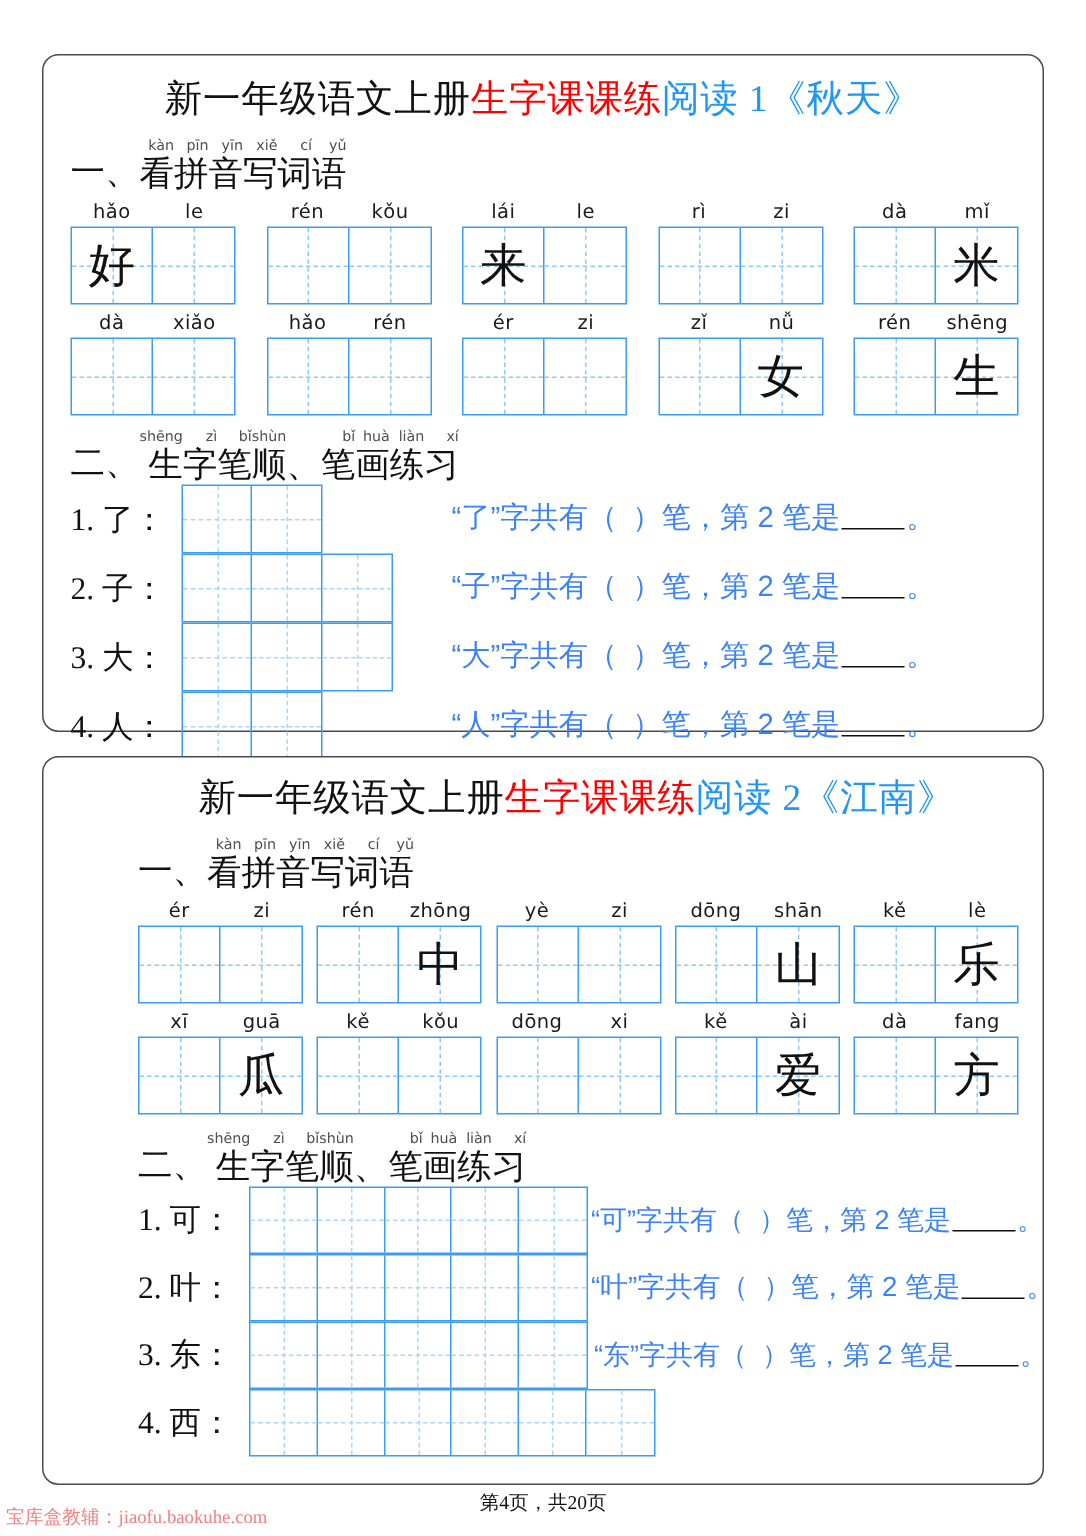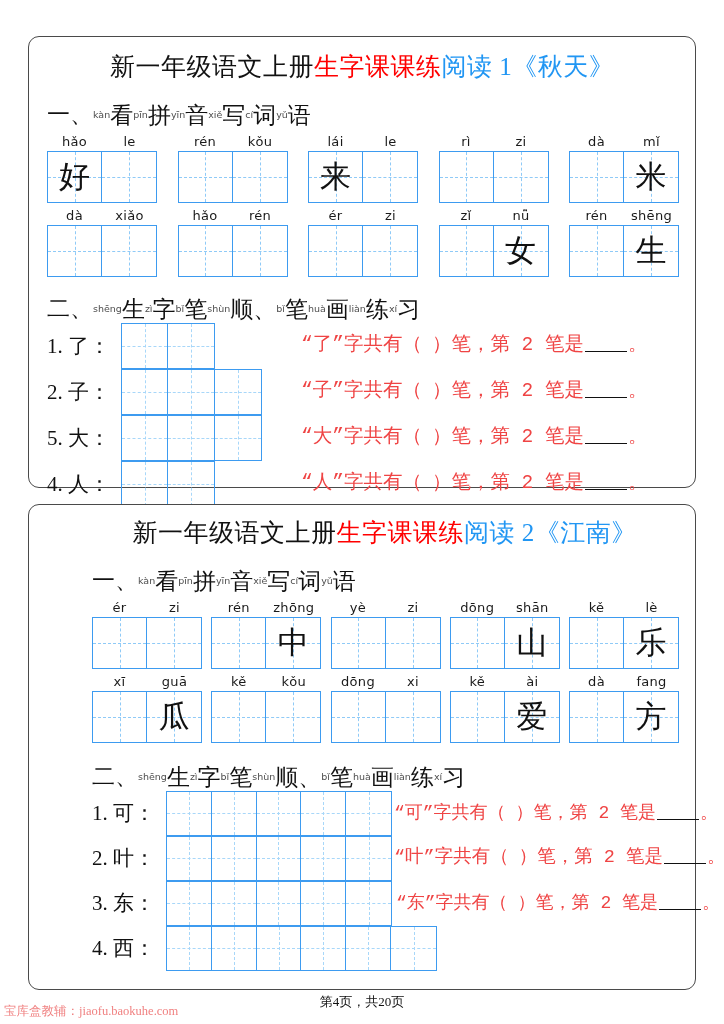--- a/index.html
+++ b/index.html
@@ -48,22 +48,22 @@
   .sec-num {
     font-size: 23px;
     color: #111;
     white-space: nowrap;
     line-height: 1;
     padding-bottom: 1px;
   }
   .ruby-grp { display: flex; align-items: flex-end; }
   .ruby {
     display: flex;
-    flex-direction: row;
-    align-items: center;
+    flex-direction: column;
+    align-items: flex-end;
     line-height: 1;
   }
   .ruby .py {
     font-size: 9.5px;
     color: #4d4d4d;
     font-family: "DejaVu Sans", sans-serif;
     height: 12px;
     line-height: 12px;
     white-space: nowrap;
   }
@@ -127,22 +127,22 @@
   .stroke-block { position: relative; padding-left: 18px; margin-top: 2px; }
   .stroke-row { display: flex; align-items: center; }
   .sr-label {
     font-size: 21px; color: #111;
     width: 74px; flex: 0 0 74px;
     white-space: nowrap;
     font-family: "Liberation Serif", serif;
   }
   .sr-grid-holder { flex: 0 0 auto; }
   .sr-text {
-    font-size: 19.5px; color: #ef4444; white-space: nowrap;
-    font-family: Liberation Mono, monospace;
+    font-size: 19.5px; color: #3b82f6; white-space: nowrap;
+    font-family: Liberation Sans, sans-serif;
     line-height: 1;
   }
   .sr-text .blank {
     display: inline-block;
     width: 42px;
     border-bottom: 1.4px solid #111;
     vertical-align: -2px;
     margin: 0 1px;
   }
   .sr-text .paren-gap { display: inline-block; width: 10px; }
@@ -434,21 +434,21 @@
             <span class="pcell" style="width:47px;"></span>
             <span class="pcell" style="width:47px;"></span>
           </span>
         </span>
         <span class="sr-text" style="margin-left:39px;">
           <span>“子”字共有（</span><span class="paren-gap"></span><span>）笔，第 2 笔是</span><span class="blank"></span><span>。</span>
         </span>
       </div>
 
       <div class="stroke-row">
-        <span class="sr-label">5. 大：</span>
+        <span class="sr-label">3. 大：</span>
         <span class="sr-grid-holder">
           <span class="pgrid" style="width:141px;height:46px;">
             <span class="pcell" style="width:47px;"></span>
             <span class="pcell" style="width:47px;"></span>
             <span class="pcell" style="width:47px;"></span>
           </span>
         </span>
         <span class="sr-text" style="margin-left:39px;">
           <span>“大”字共有（</span><span class="paren-gap"></span><span>）笔，第 2 笔是</span><span class="blank"></span><span>。</span>
         </span>

